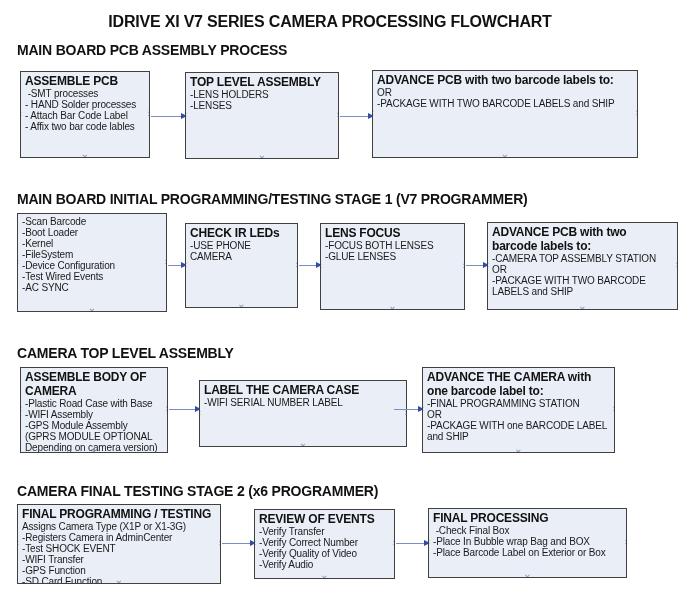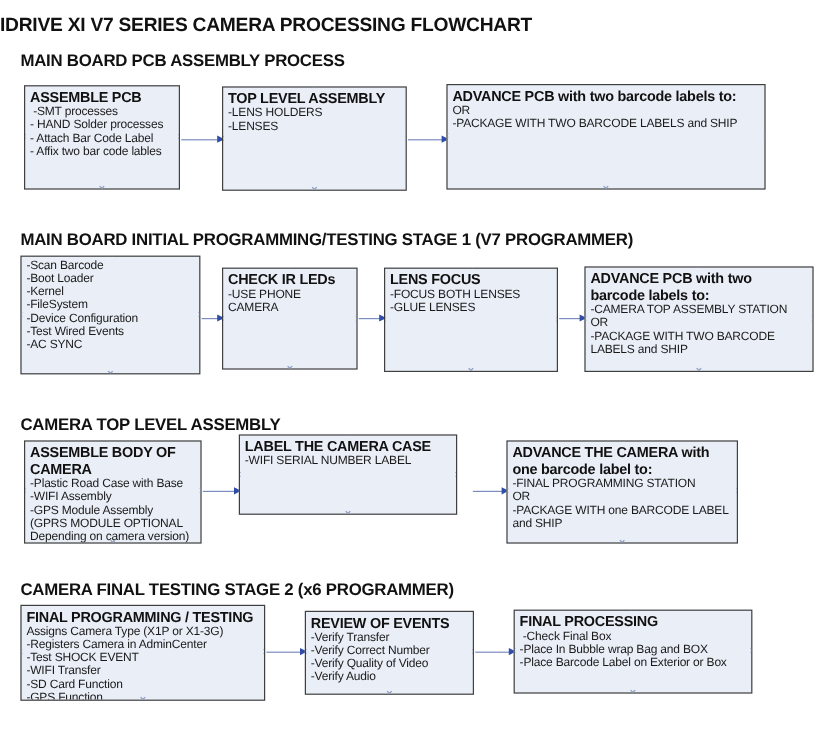--- a/index.html
+++ b/index.html
@@ -1,21 +1,21 @@
 <!DOCTYPE html>
 <html style="--box-fill: #e9eef7; --box-border: #404040; --arrow-line: #7b8cc0; --arrow-head: #2f4da8; --cp: #8fa0c4;"><head>
 <meta charset="utf-8">
 <style>
   html,body{margin:0;padding:0;background:#ffffff;}
   body{
     width:700px;height:610px;position:relative;overflow:hidden;
     font-family:"Liberation Sans","DejaVu Sans",sans-serif;color:#111;
   }
   .page-title{
-    position:absolute;top:13px;left:0;width:660px;
+    position:absolute;top:13px;left:0;width:660px;text-align:center;
     font-size:16px;font-weight:bold;letter-spacing:-0.2px;white-space:nowrap;
   }
   .sec-heading{
     position:absolute;font-size:14px;font-weight:bold;letter-spacing:-0.2px;white-space:nowrap;text-align:right;
   }
   .fc-box{
     position:absolute;background:var(--box-fill,#e9eef7);
     border:1.4px solid var(--box-border,#404040);
     padding:2px 4px;box-sizing:border-box;overflow:hidden;
   }
@@ -150,21 +150,21 @@
 <span class="cp" style="left: calc(50% - 4.5px); top: -6px;">×</span>
     <span class="cp" style="left: calc(50% - 4.5px); bottom: -5px;">×</span>
     <span class="cp" style="left: -6px; top: calc(50% - 5px);">×</span>
     <span class="cp" style="right: -6px; top: calc(50% - 5px);">×</span>
   </div>
 
 <div class="fc-arrow" style="left:169px;top:409px;width:30px">
     <span class="ah"></span>
   </div>
 
-<div class="fc-box" style="left:199px;top:362px;width:182px;height:67px">
+<div class="fc-box" style="left:199px;top:380px;width:208px;height:67px">
   <div class="fc-title">LABEL THE CAMERA CASE</div>
   <div class="fc-line">-WIFI SERIAL NUMBER LABEL</div>
 <span class="cp" style="left: calc(50% - 4.5px); top: -6px;">×</span>
     <span class="cp" style="left: calc(50% - 4.5px); bottom: -5px;">×</span>
     <span class="cp" style="left: -6px; top: calc(50% - 5px);">×</span>
     <span class="cp" style="right: -6px; top: calc(50% - 5px);">×</span>
   </div>
 
 <div class="fc-arrow" style="left:394px;top:409px;width:28px">
     <span class="ah"></span>
@@ -182,22 +182,22 @@
   </div>
 
 <div class="sec-heading" style="left:17px;top:483px">CAMERA FINAL TESTING STAGE 2 (x6 PROGRAMMER)</div>
 
 <div class="fc-box" style="left:17px;top:504px;width:204px;height:80px">
   <div class="fc-title">FINAL PROGRAMMING / TESTING</div>
   <div class="fc-line">Assigns Camera Type (X1P or X1-3G)</div>
   <div class="fc-line">-Registers Camera in AdminCenter</div>
   <div class="fc-line">-Test SHOCK EVENT</div>
   <div class="fc-line">-WIFI Transfer</div>
+  <div class="fc-line">-GPS Function</div>
   <div class="fc-line">-SD Card Function</div>
-  <div class="fc-line">-GPS Function</div>
 <span class="cp" style="left: calc(50% - 4.5px); top: -6px;">×</span>
     <span class="cp" style="left: calc(50% - 4.5px); bottom: -5px;">×</span>
     <span class="cp" style="left: -6px; top: calc(50% - 5px);">×</span>
     <span class="cp" style="right: -6px; top: calc(50% - 5px);">×</span>
   </div>
 
 <div class="fc-arrow" style="left:222px;top:543px;width:32px">
     <span class="ah"></span>
   </div>
 

